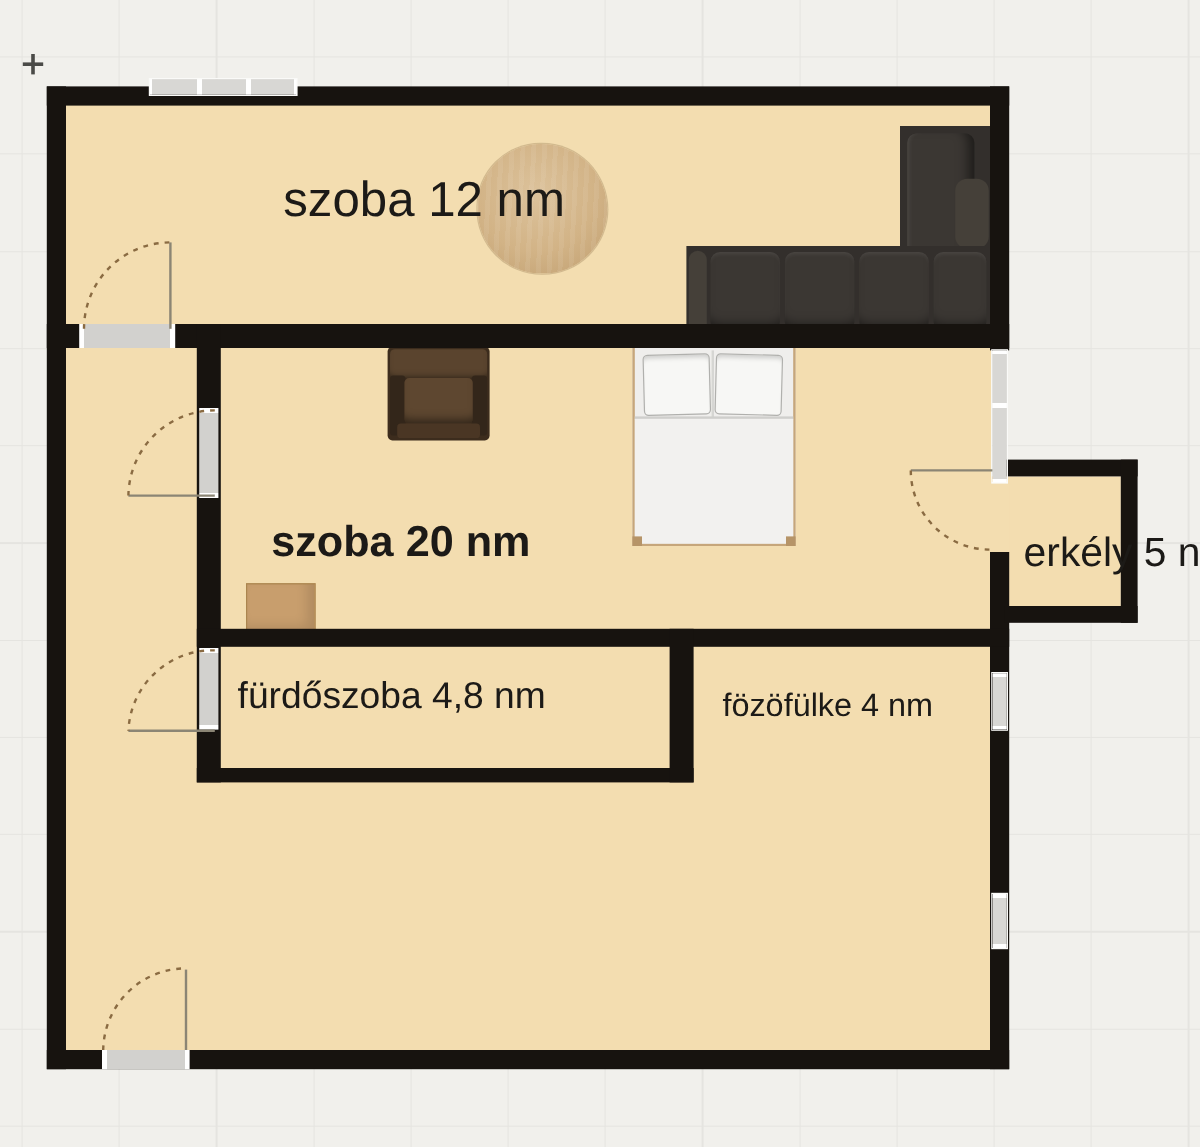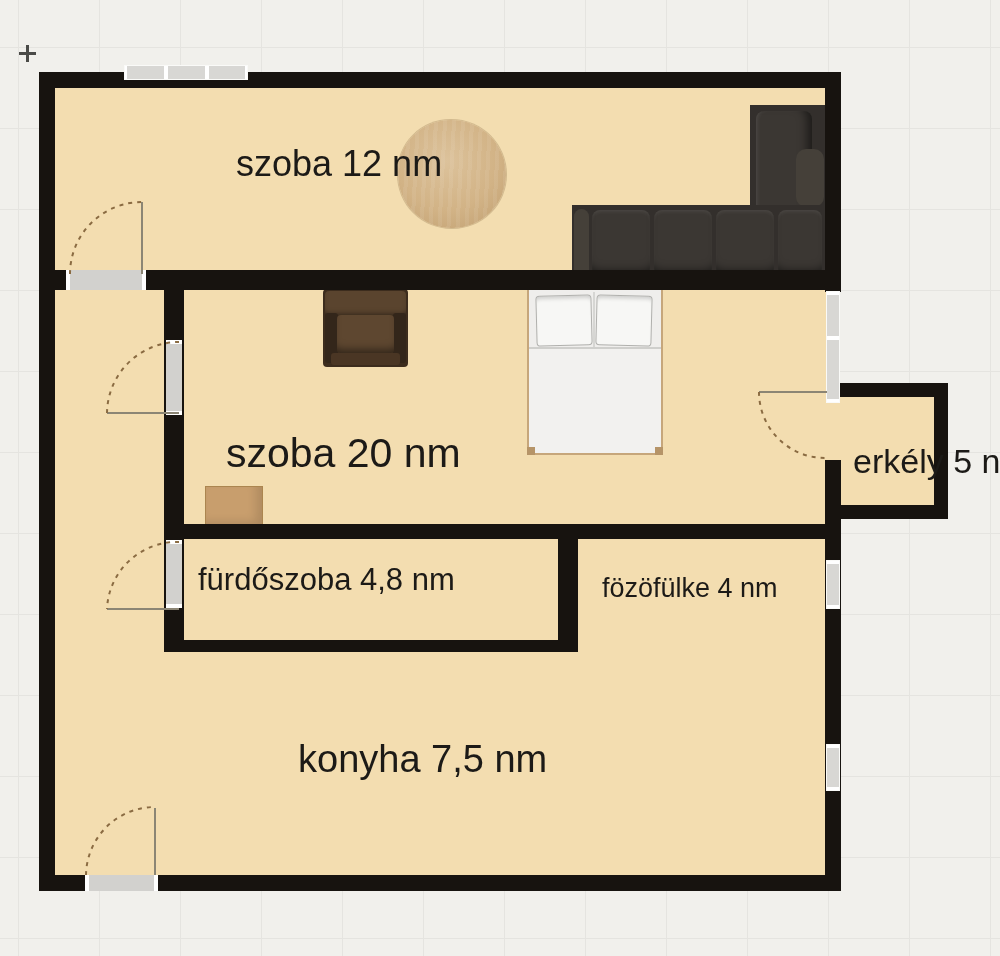--- a/index.html
+++ b/index.html
@@ -142,21 +142,20 @@
   </svg>
   <svg class="doorsvg" style="left:85px;top:806px;" width="72" height="70" viewBox="0 0 72 70">
     <line x1="70" y1="2" x2="70" y2="69"></line>
     <path d="M 1 69 A 69 69 0 0 1 70 1"></path>
   </svg>
   <svg class="doorsvg" style="left:757px;top:390px;" width="70" height="70" viewBox="0 0 70 70">
     <line x1="2" y1="2" x2="70" y2="2"></line>
     <path d="M 2 2 A 66 66 0 0 0 68 68"></path>
   </svg>
 
-  <div class="abs room-label" style="left:236px;top:145px;font-size:36px;">szoba 12 nm</div>
-  <div class="abs room-label" style="left:226px;top:432px;font-size:41px;">szoba 20 nm</div>
+  <div class="abs room-label" style="left:236px;top:145px;font-size:41px;">szoba 12 nm</div>
+  <div class="abs room-label" style="left:226px;top:432px;font-size:36px;font-weight:bold;">szoba 20 nm</div>
   <div class="abs room-label" style="left:853px;top:444px;font-size:34px;">erkély 5 nm</div>
   <div class="abs room-label" style="left:198px;top:564px;font-size:31px;">fürdőszoba 4,8 nm</div>
   <div class="abs room-label" style="left:602px;top:574px;font-size:27px;">fözöfülke 4 nm</div>
-  <div class="abs room-label" style="left:298px;top:740px;font-size:38px;">konyha 7,5 nm</div>
 
 
 </div>
 
 </body></html>

